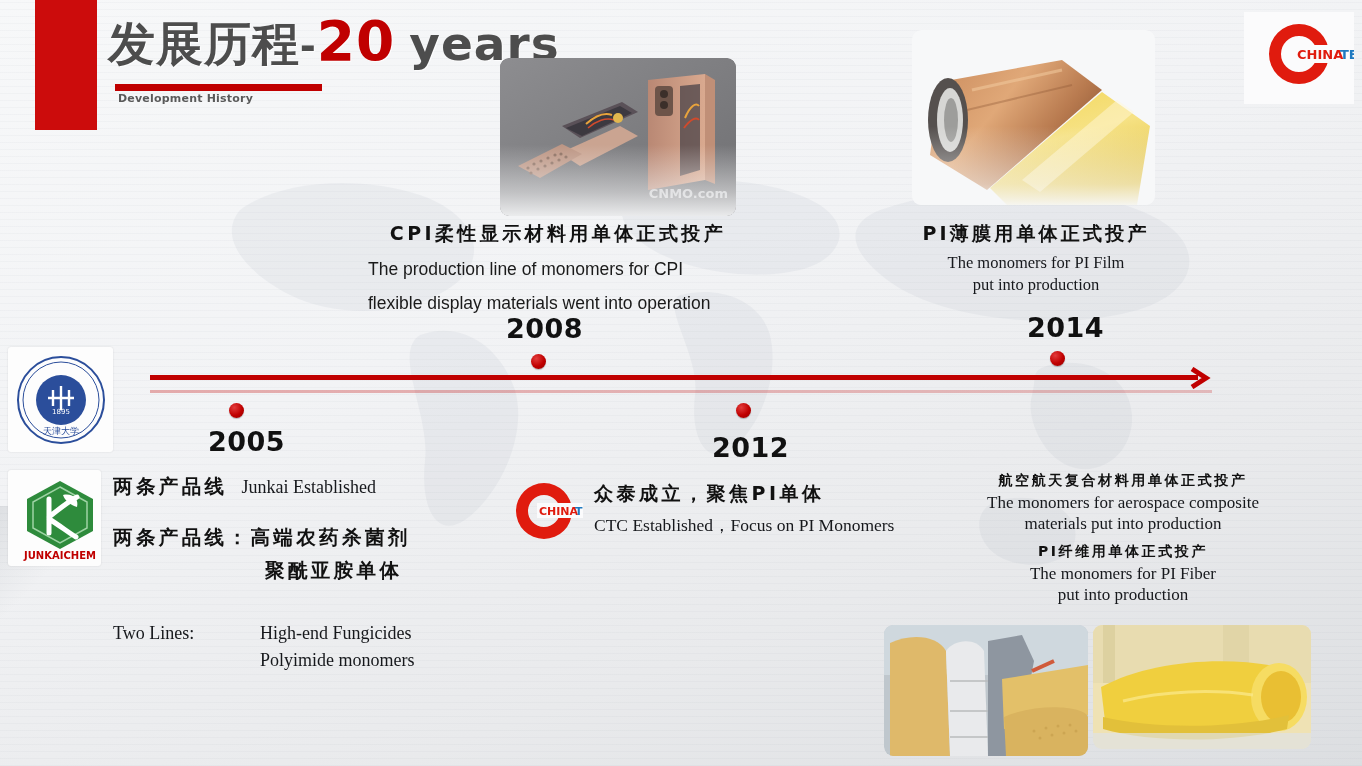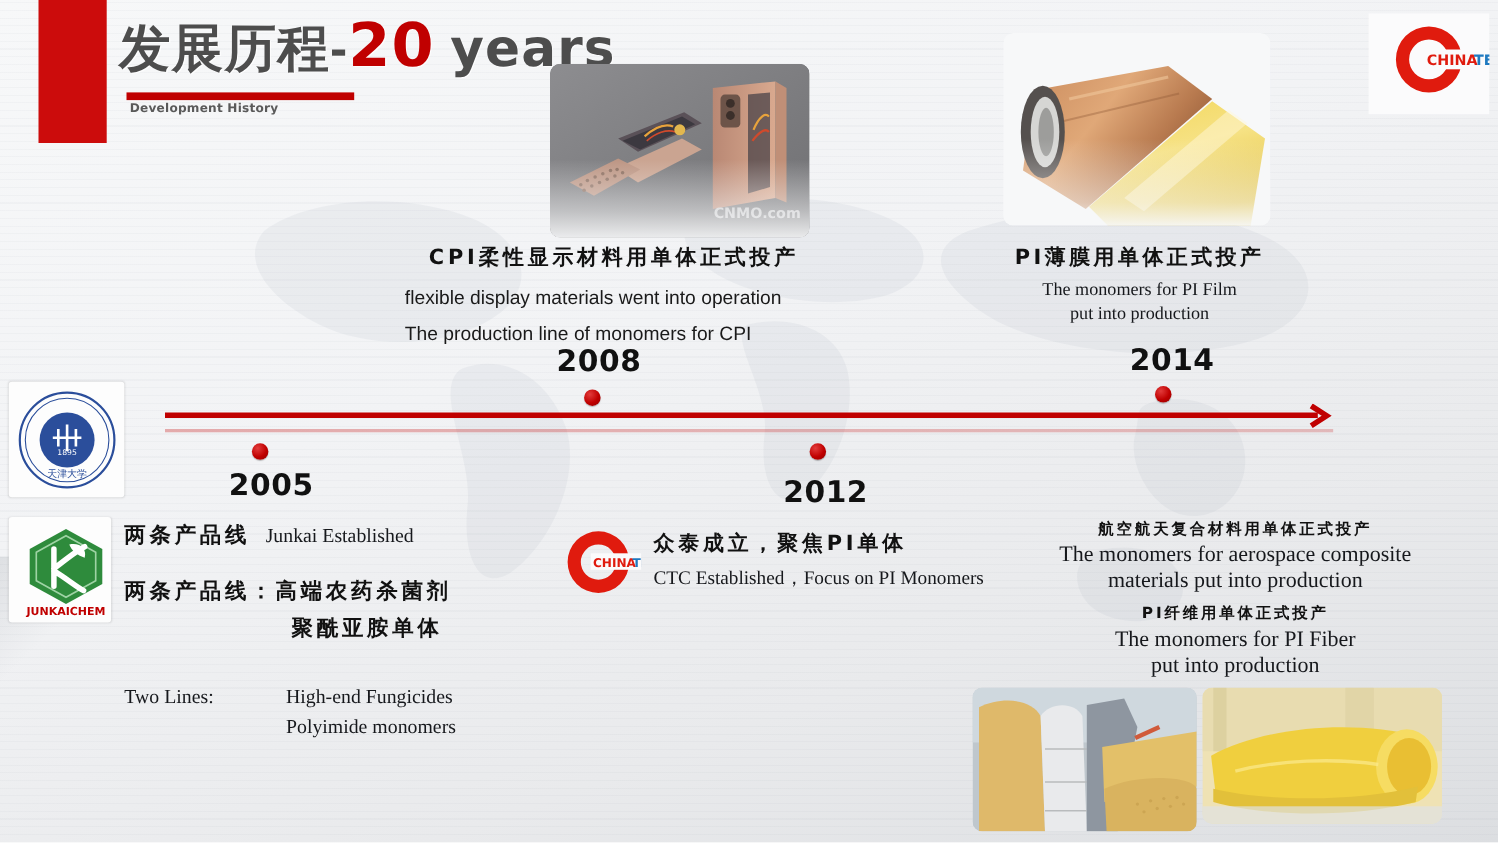--- a/index.html
+++ b/index.html
@@ -147,21 +147,21 @@
 
   
   #ev2012 { position: absolute; left: 594px; top: 481px; width: 350px; }
   #ev2012 .zh-head { letter-spacing: 3.5px; }
   #ev2012 .en-serif { margin-top: 6px; font-size: 17.5px; }
   #logo-ct-2012 { position: absolute; left: 505px; top: 477px; width: 78px; height: 72px; }
 
   
   #evRight { position: absolute; left: 928px; top: 472px; width: 390px; text-align: center; }
   #evRight .zh-head { letter-spacing: 2.6px; font-size: 14px; }
-  #evRight .en-serif { font-size: 20px; }
+  #evRight .en-serif { font-size: 17px; }
   #evRight .g2 { margin-top: 9px; }
   #evRight .l1 { margin-top: 3px; }
   #evRight .l2 { margin-top: 1px; }
 
   
   .pic { position: absolute; border-radius: 9px; overflow: hidden; }
   #pic-fold { left: 500px; top: 58px; width: 236px; height: 158px; }
   #pic-film { left: 912px; top: 30px; width: 243px; height: 175px; }
   #pic-rocket { left: 884px; top: 625px; width: 204px; height: 131px; }
   #pic-fiber { left: 1093px; top: 625px; width: 218px; height: 124px; }
@@ -365,22 +365,22 @@
   <div class="dot d2012"></div>
   <div class="dot d2014"></div>
 
   <div class="year y2005">2005</div>
   <div class="year y2008">2008</div>
   <div class="year y2012">2012</div>
   <div class="year y2014">2014</div>
 
   <div id="ev2008">
     <div class="zh-head">CPI柔性显示材料用单体正式投产</div>
+    <div class="en-sans l1">The production line of monomers for CPI</div>
     <div class="en-sans l2">flexible display materials went into operation</div>
-    <div class="en-sans l1">The production line of monomers for CPI</div>
   </div>
 
   <div id="ev2014">
     <div class="zh-head">PI薄膜用单体正式投产</div>
     <div class="en-serif l1">The monomers for PI Film</div>
     <div class="en-serif l2">put into production</div>
   </div>
 
   <div id="ev2005">
     <div class="row1">

